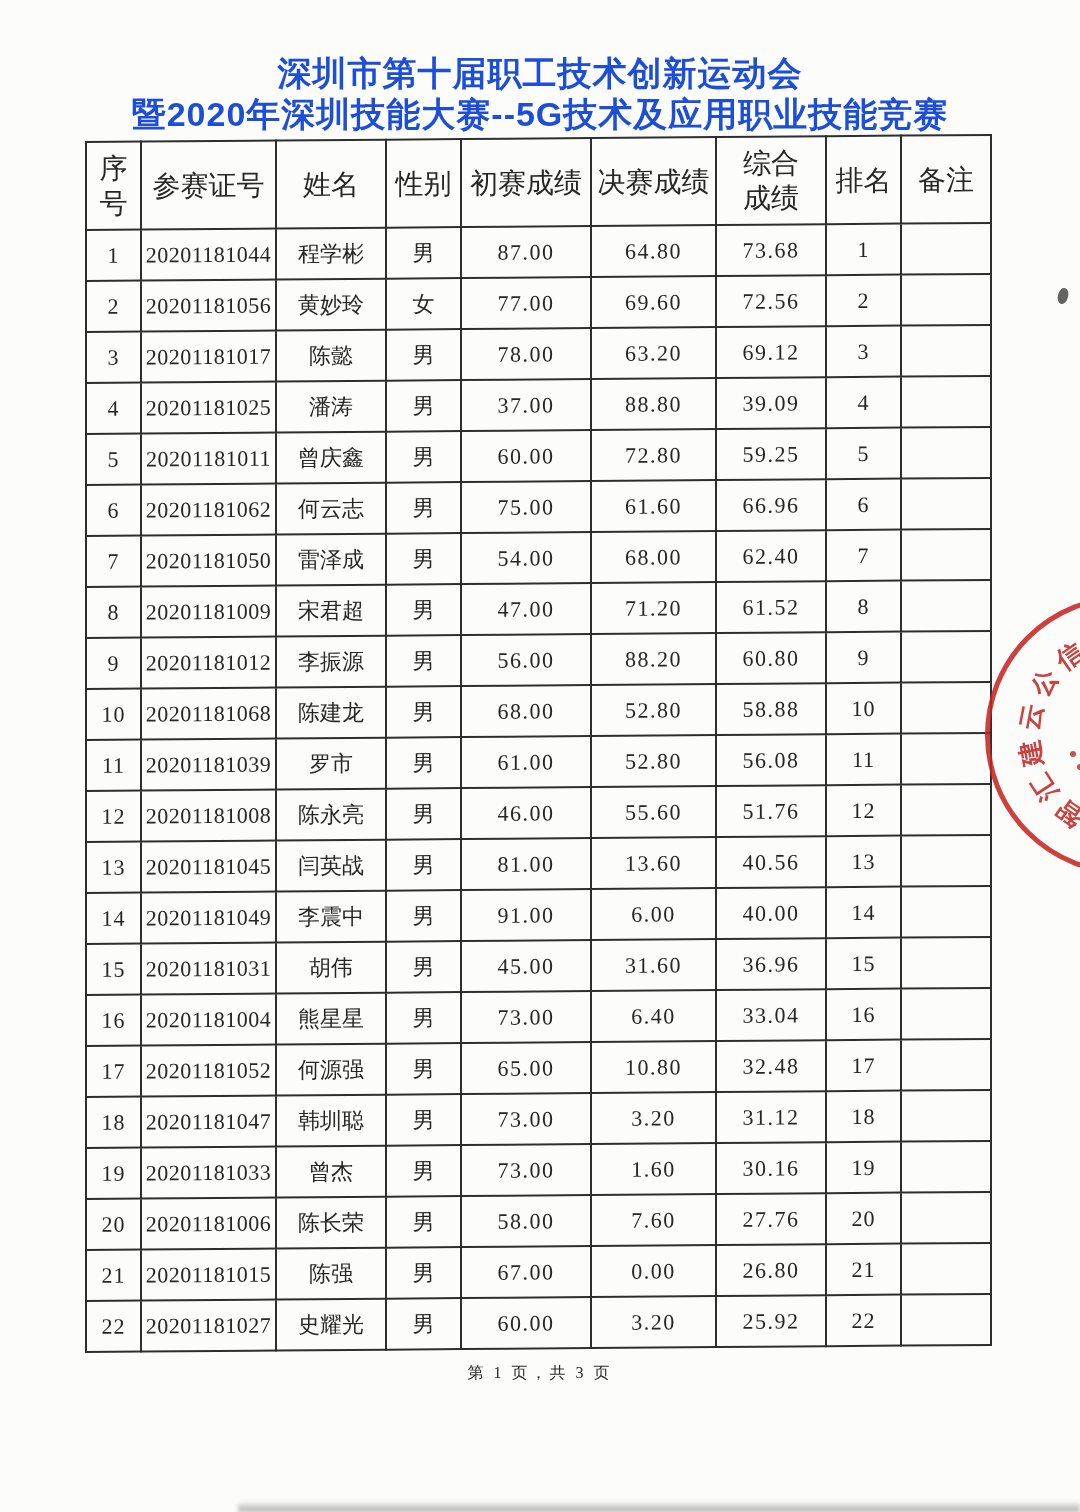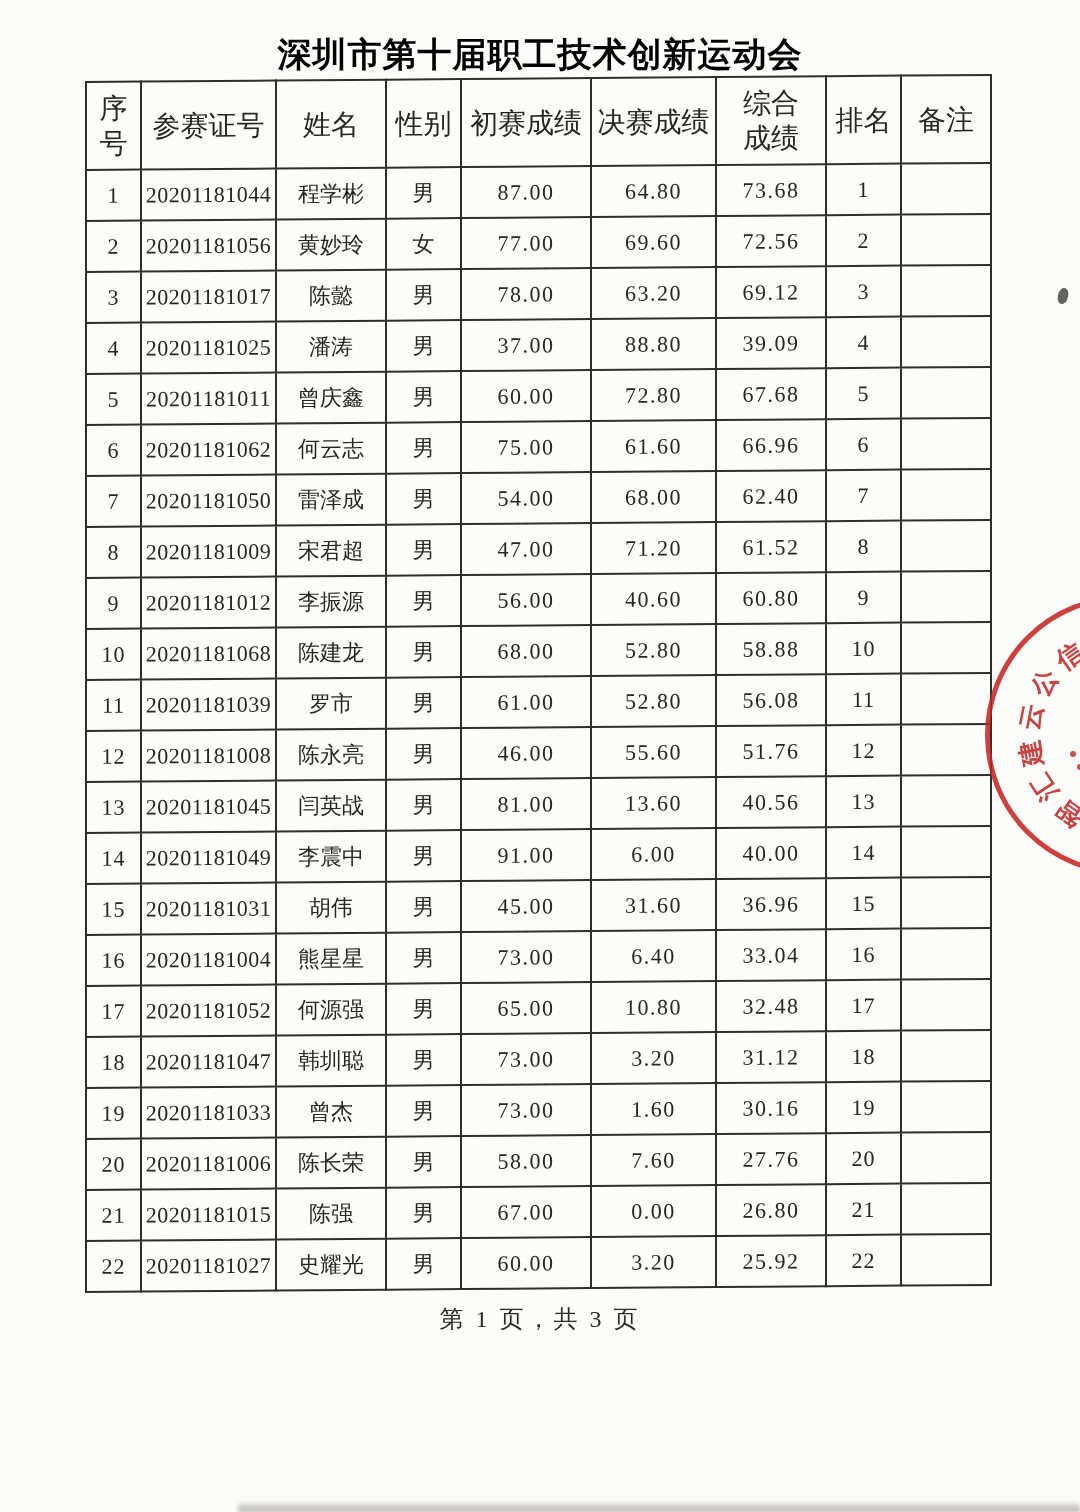--- a/index.html
+++ b/index.html
@@ -11,25 +11,25 @@
   }
   .page{
     position:relative;
     width:1080px;height:1512px;
     background:#fcfcfb;
     overflow:hidden;
     color:#242424;
   }
   
   .titles{
-    padding-top:34px;
+    padding-top:53px;
     text-align:center;
     font-family:"Liberation Sans","DejaVu Sans",sans-serif;
     font-weight:700;
-    color:#000000;
+    color:#1d4ed8;
   }
   .title-line{
     font-size:34px;
     line-height:41px;
     letter-spacing:1px;
   }
   
   .table-wrap{
     margin:6px 0 0 85px;
     width:905px;
@@ -62,21 +62,21 @@
     font-size:22px;
   }
   td.c0, td.c7{ font-size:20px; letter-spacing:1px; }
   td.c1{ font-size:22px; letter-spacing:0.5px; }
   td.c2, td.c3{ font-size:24px;margin-top:48px; }
   td.c4, td.c5, td.c6{ font-size:22px; letter-spacing:1.5px; }
   
   .page-footer{
     margin-top:10px;
     text-align:center;
-    font-size:24px;
+    font-size:16px;
     letter-spacing:3px;
     color:#2a2a2a;
   }
   
   .stamp{
     position:absolute;
     left:985px; top:595px;
     width:280px; height:280px;
     pointer-events:none;
   }
@@ -120,20 +120,21 @@
     filter:blur(2px);
   }
 </style>
 </head>
 <body>
 
 <div class="page">
 
   <div class="titles">
     <div class="title-line">深圳市第十届职工技术创新运动会</div>
+    <div class="title-line">暨2020年深圳技能大赛--5G技术及应用职业技能竞赛</div>
   </div>
 
   <div class="table-wrap">
     <table class="results">
       <colgroup>
         <col style="width:55px">
           <col style="width:135px">
           <col style="width:110px">
         <col style="width:75px">
           <col style="width:130px">
@@ -202,21 +203,21 @@
             <td class="c7">4</td>
             <td class="c8"></td>
           </tr>
           <tr>
             <td class="c0">5</td>
             <td class="c1">20201181011</td>
             <td class="c2">曾庆鑫</td>
             <td class="c3">男</td>
             <td class="c4">60.00</td>
             <td class="c5">72.80</td>
-            <td class="c6">67.68</td>
+            <td class="c6">59.25</td>
             <td class="c7">5</td>
             <td class="c8"></td>
           </tr>
           <tr>
             <td class="c0">6</td>
             <td class="c1">20201181062</td>
             <td class="c2">何云志</td>
             <td class="c3">男</td>
             <td class="c4">75.00</td>
             <td class="c5">61.60</td>
@@ -245,21 +246,21 @@
             <td class="c6">61.52</td>
             <td class="c7">8</td>
             <td class="c8"></td>
           </tr>
           <tr>
             <td class="c0">9</td>
             <td class="c1">20201181012</td>
             <td class="c2">李振源</td>
             <td class="c3">男</td>
             <td class="c4">56.00</td>
-            <td class="c5">40.60</td>
+            <td class="c5">88.20</td>
             <td class="c6">60.80</td>
             <td class="c7">9</td>
             <td class="c8"></td>
           </tr>
           <tr>
             <td class="c0">10</td>
             <td class="c1">20201181068</td>
             <td class="c2">陈建龙</td>
             <td class="c3">男</td>
             <td class="c4">68.00</td>

